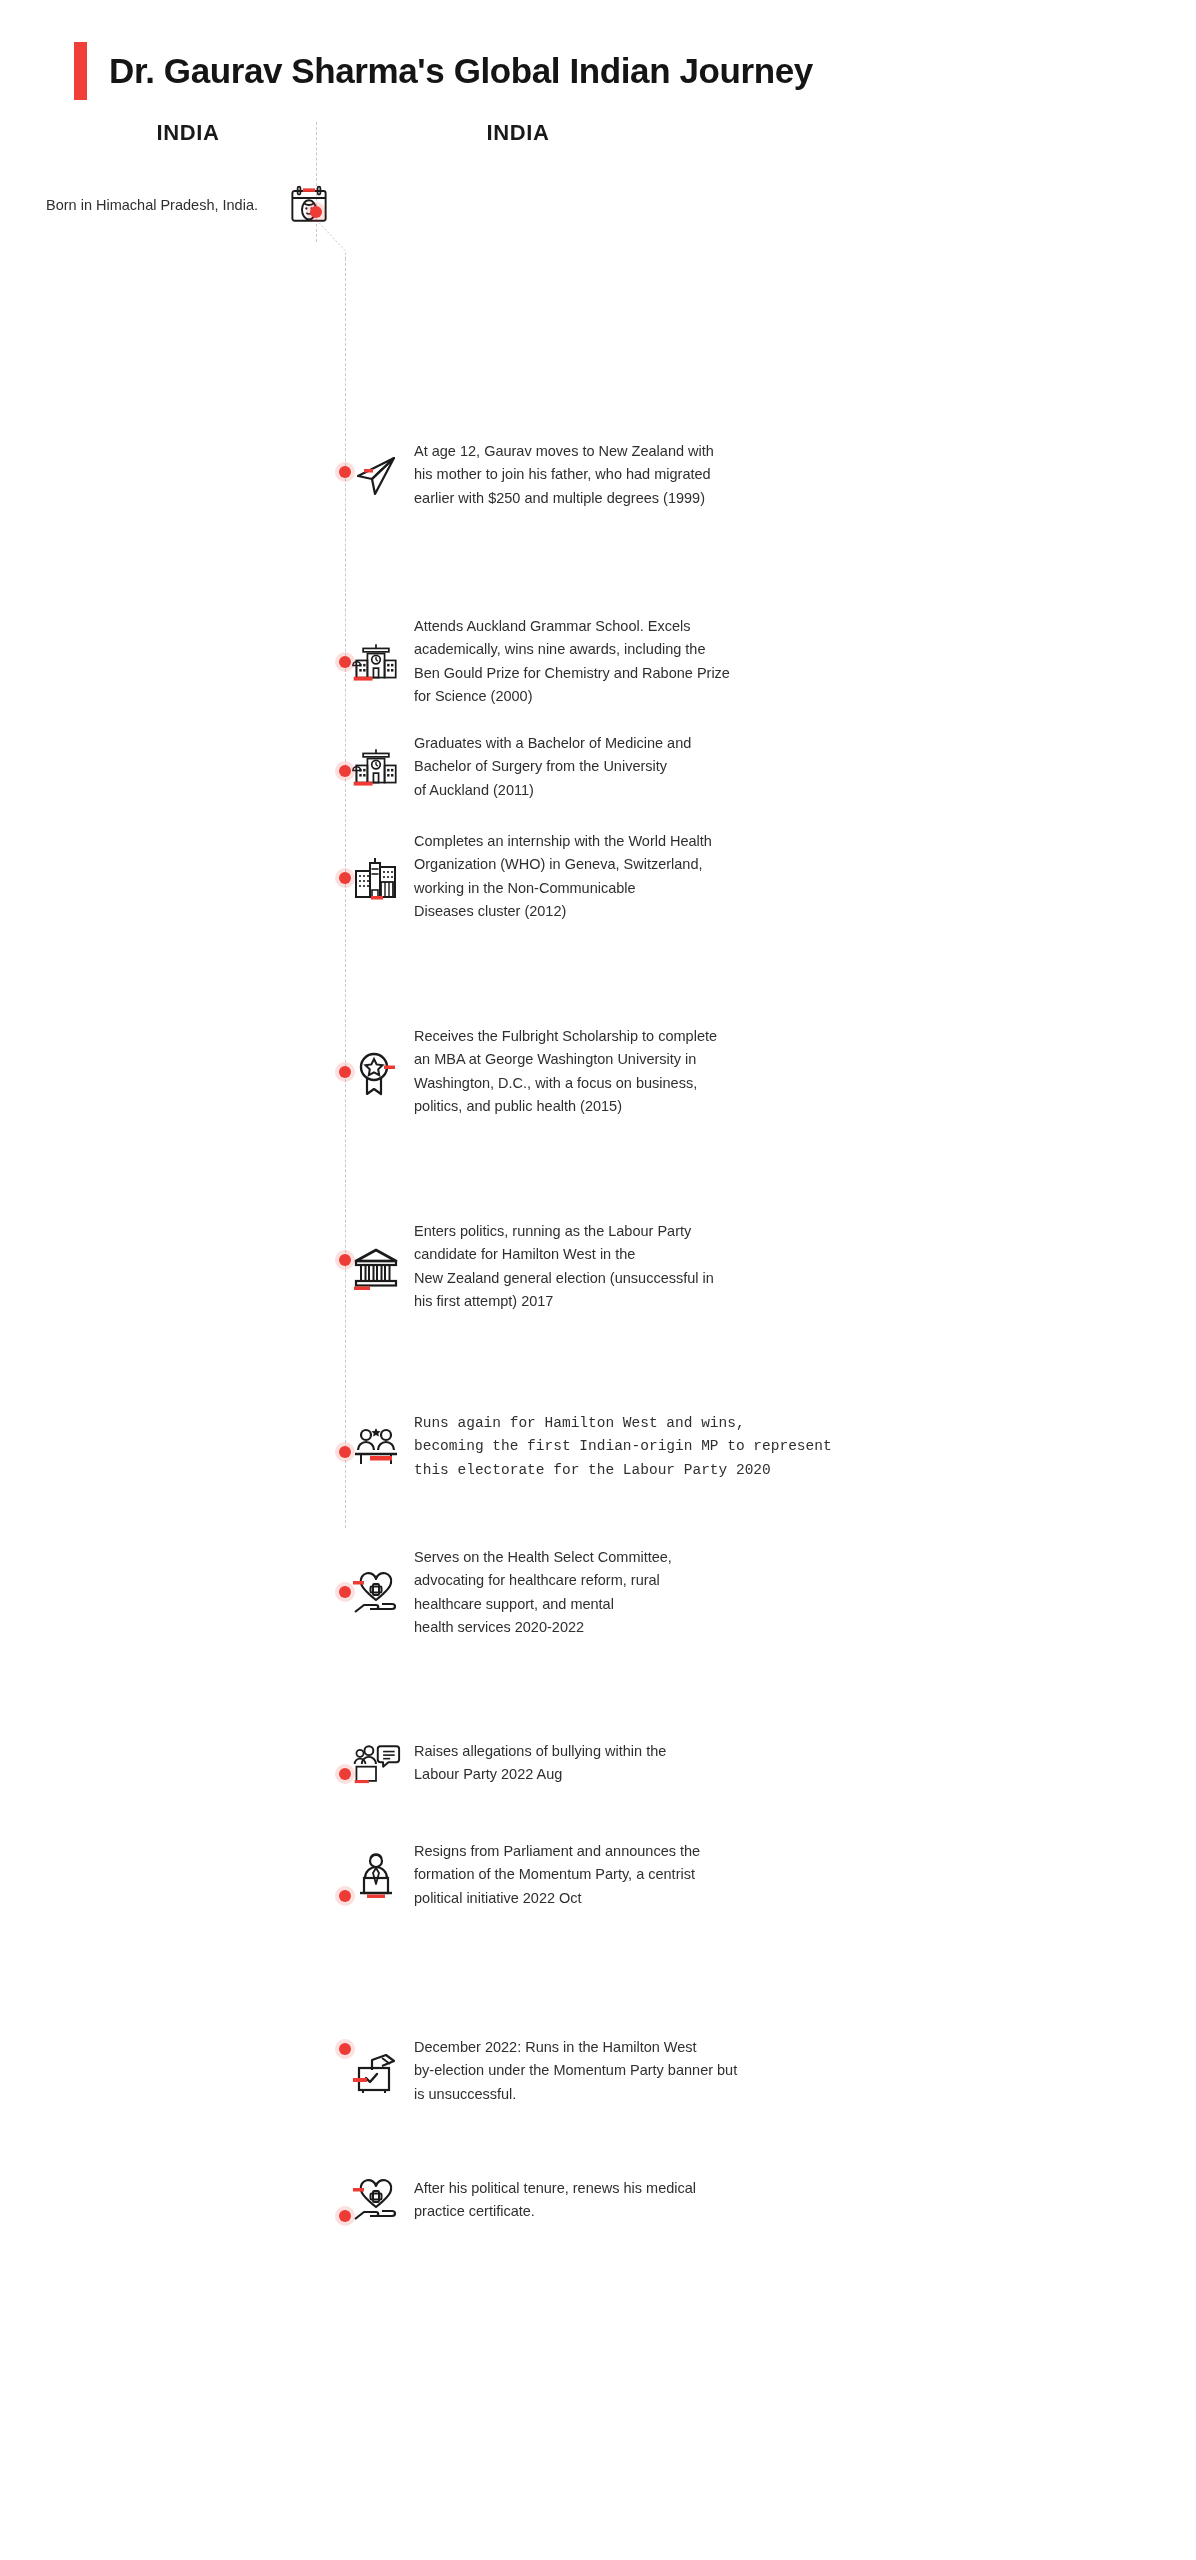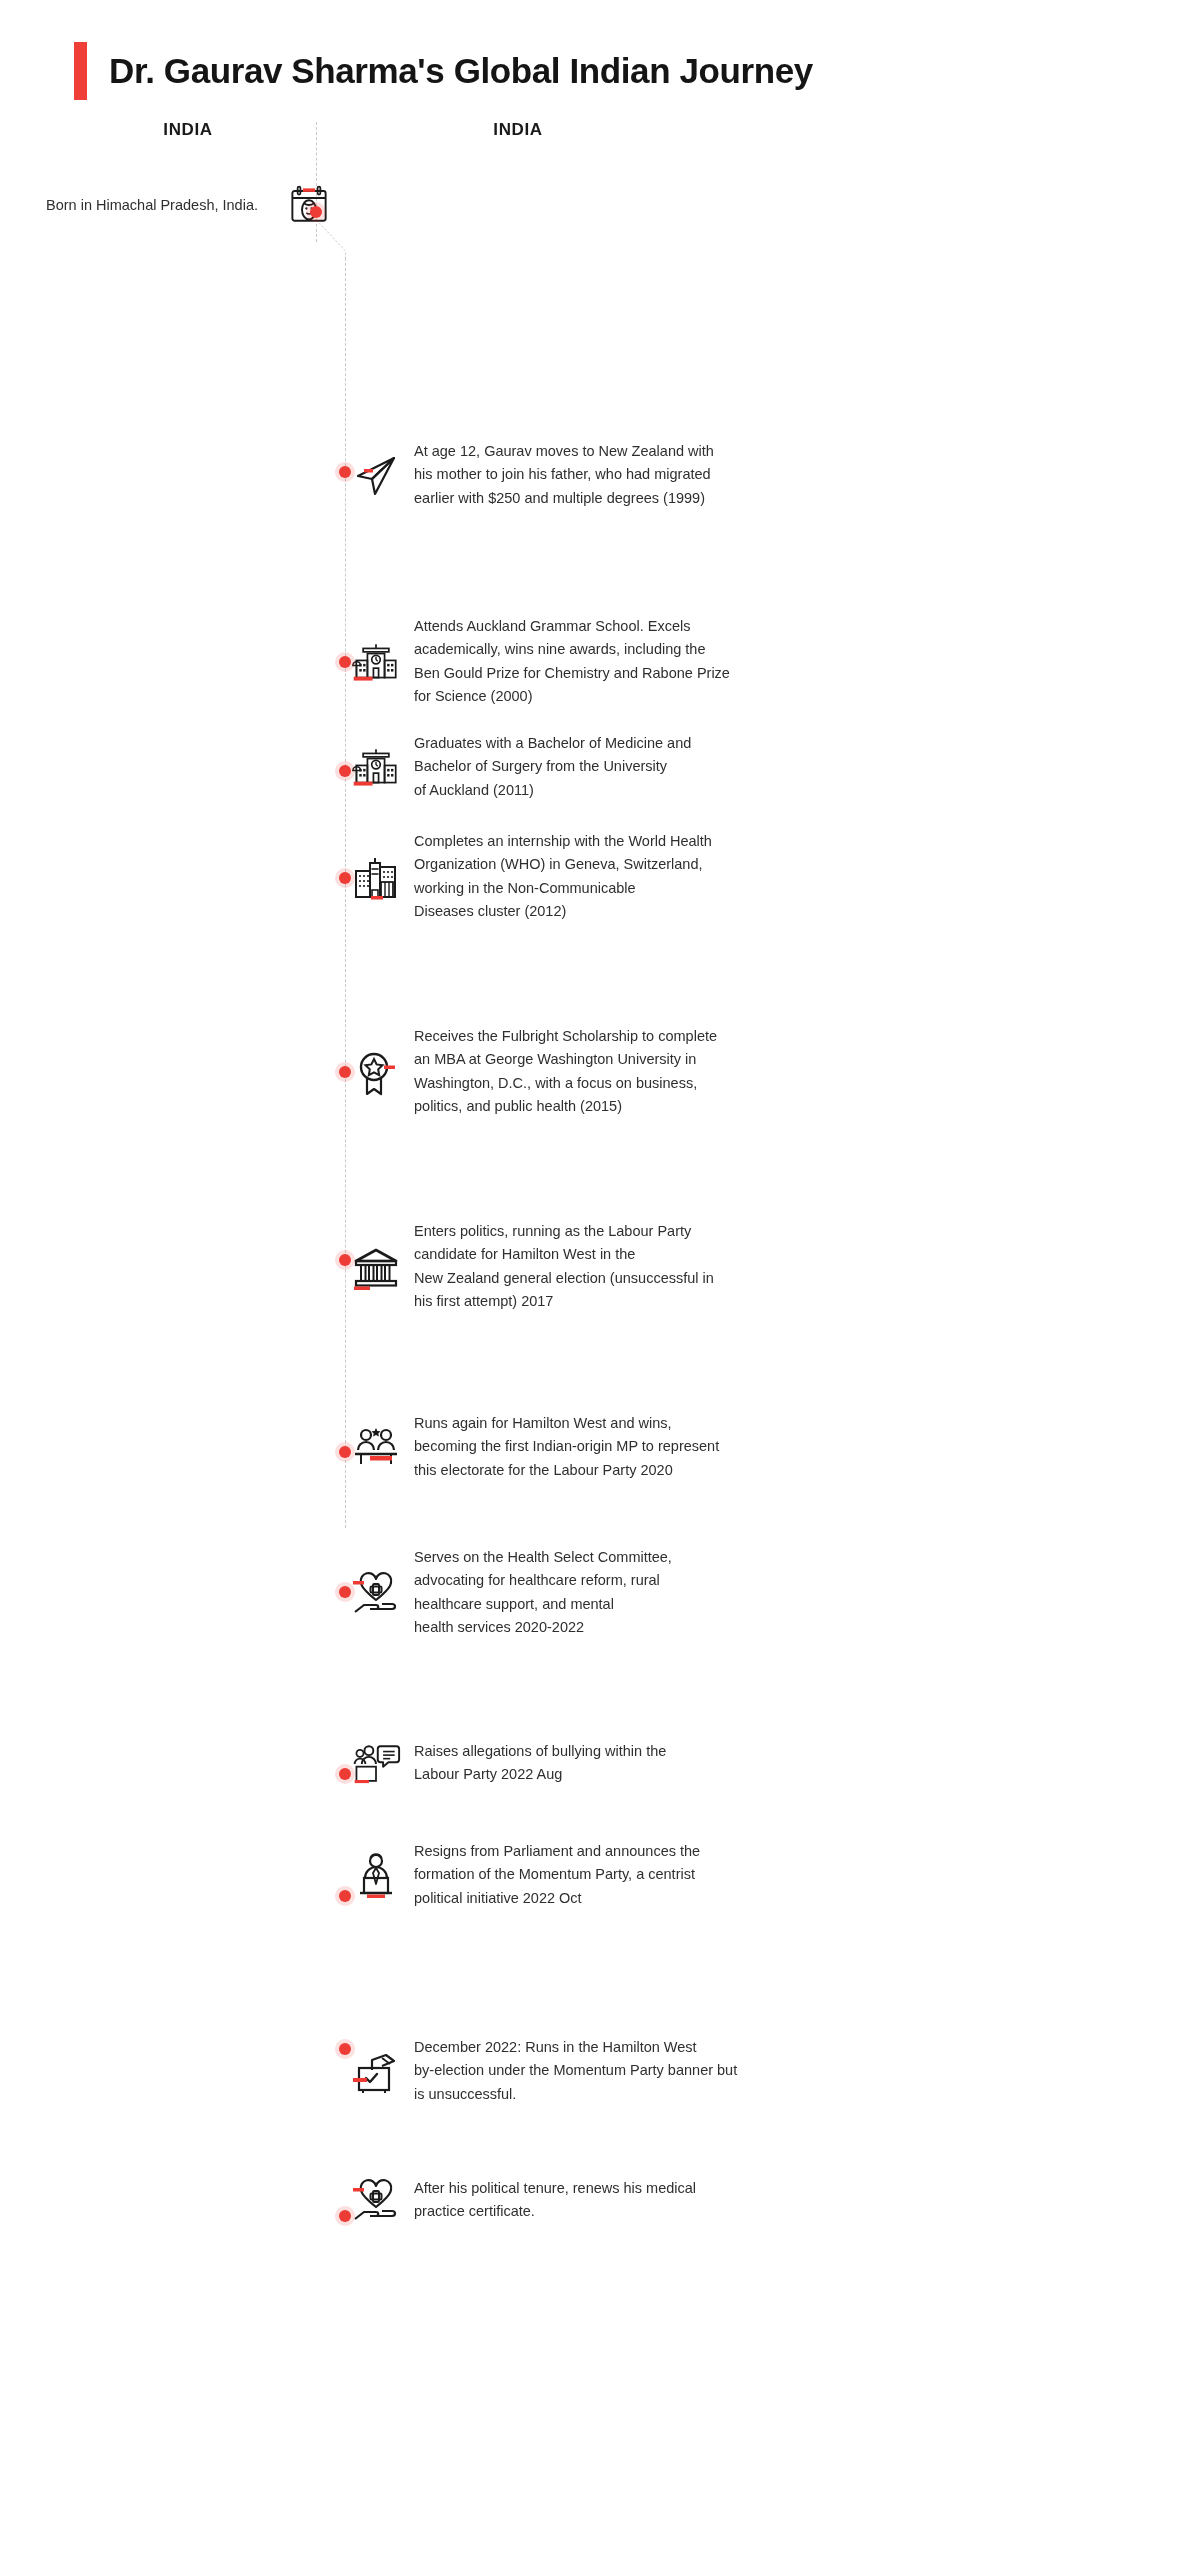--- a/index.html
+++ b/index.html
@@ -28,21 +28,21 @@
     font-size: 35px;
     font-weight: 700;
     letter-spacing: -0.4px;
     color: #151515;
     white-space: nowrap;
   }
 
   
   .col-head {
     position: absolute;
-    font-size: 17px;
+    font-size: 22px;
     font-weight: 700;
     letter-spacing: 0.6px;
     color: #1a1a1a;
   }
   .col-head.india  { left: 108px; top: 120px; width: 160px; text-align: center; }
   .col-head.abroad { left: 438px; top: 120px; width: 160px; text-align: center; }
 
   
   .spine {
     position: absolute;
@@ -297,21 +297,21 @@
         <rect x="2" y="42.5" width="16" height="3.5" fill="#ee3a33"></rect>
       </svg>
     </div>
     <div class="row-text">Enters politics, running as the Labour Party
 candidate for Hamilton West in the
 New Zealand general election (unsuccessful in
 his first attempt) 2017</div>
   </div>
   <div class="dot" style="left:339px; top:1254px;"></div>
 
-  <div class="row" style="top:1412px;">
+  <div class="row" style="top:1412px;font-family:Liberation Mono, monospace;">
     <div class="row-icon">
       <svg width="48" height="48" viewBox="0 0 48 48">
         <circle cx="14" cy="11" r="5" fill="none" stroke="#1b1b1b" stroke-width="2.2"></circle>
         <path d="M6 26 a8 8 0 0 1 16 0" fill="none" stroke="#1b1b1b" stroke-width="2.2"></path>
         <circle cx="34" cy="11" r="5" fill="none" stroke="#1b1b1b" stroke-width="2.2"></circle>
         <path d="M26 26 a8 8 0 0 1 16 0" fill="none" stroke="#1b1b1b" stroke-width="2.2"></path>
         <path d="M24 4 l1.4 2.9 3.2 0.4 -2.3 2.2 0.6 3.1 -2.9 -1.5 -2.9 1.5 0.6 -3.1 -2.3 -2.2 3.2 -0.4 Z" fill="#1b1b1b"></path>
         <line x1="3" y1="30" x2="45" y2="30" stroke="#1b1b1b" stroke-width="2.4"></line>
         <line x1="9" y1="30" x2="9" y2="40" stroke="#1b1b1b" stroke-width="2"></line>
         <line x1="39" y1="30" x2="39" y2="40" stroke="#1b1b1b" stroke-width="2"></line>

